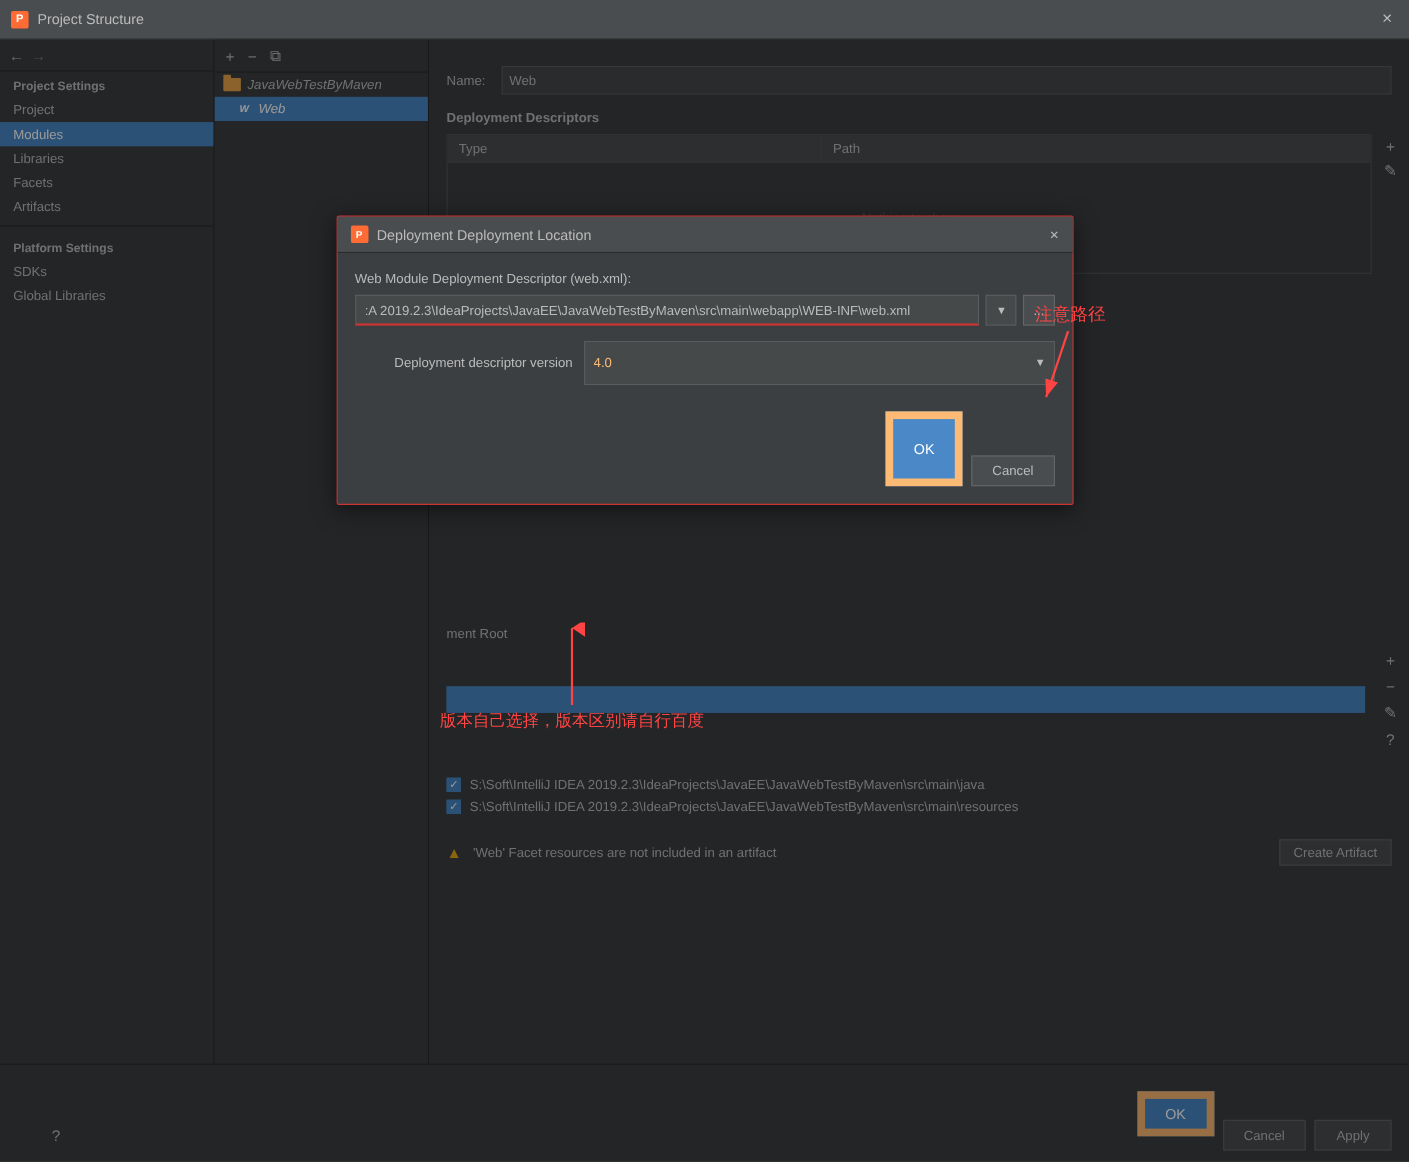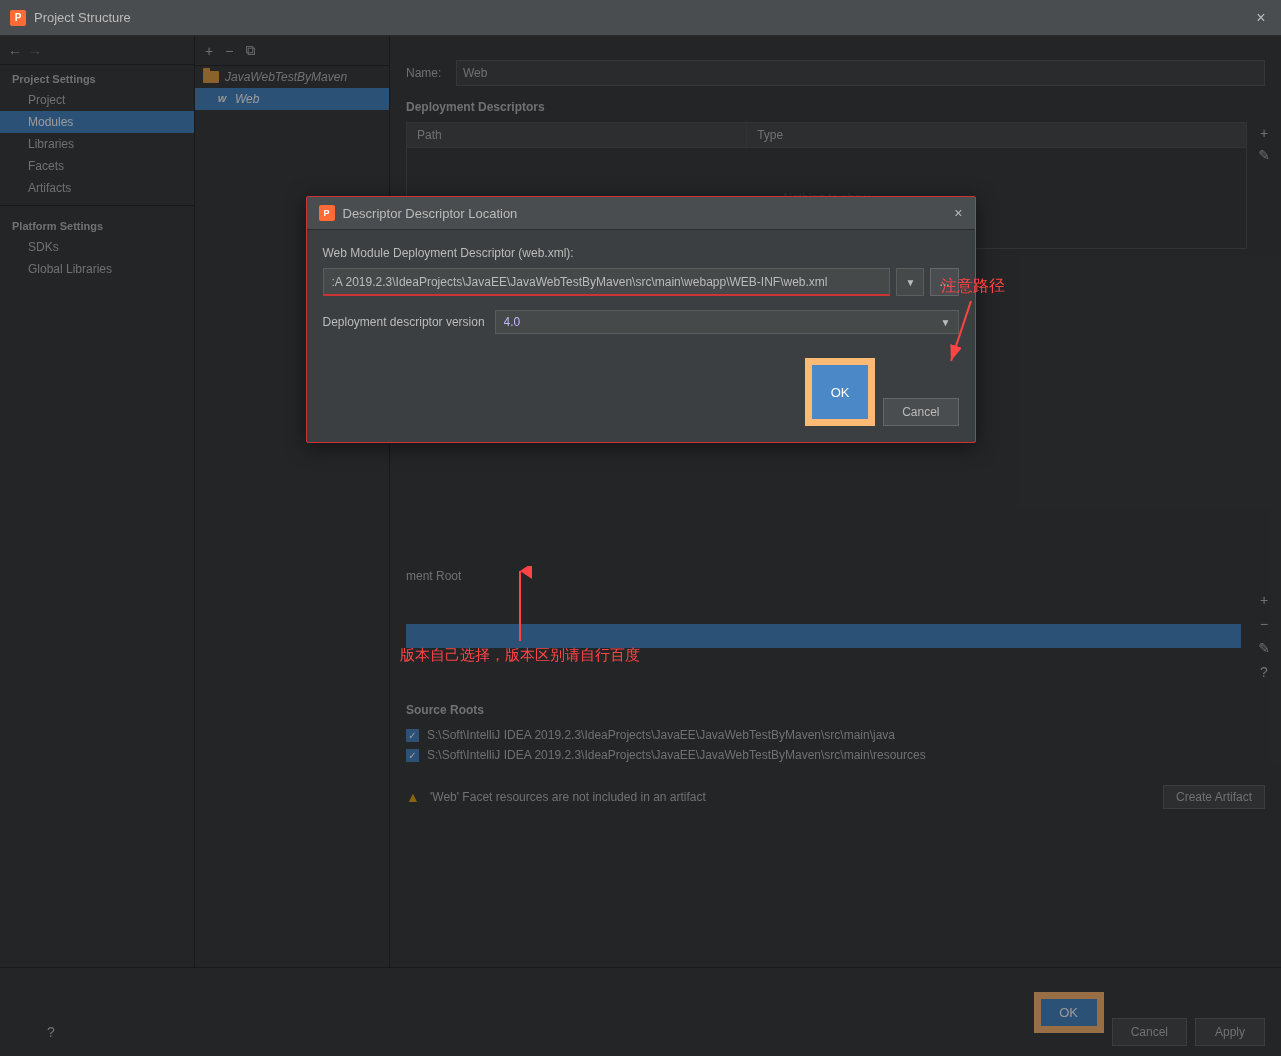--- a/index.html
+++ b/index.html
@@ -97,21 +97,21 @@
     .nav-arrow.active { color: #bbbbbb; }
 
     .sidebar-section-header {
       font-size: 11px;
       font-weight: bold;
       color: #bbbbbb;
       padding: 8px 12px 4px 12px;
     }
 
     .sidebar-item {
-      padding: 4px 12px 4px 28px;
+      padding: 4px 12px 4px 12px;
       cursor: pointer;
       color: #bbbbbb;
       font-size: 12px;
     }
     .sidebar-item.active {
       background: #4a88c7;
       color: white;
     }
 
     .sidebar-divider {
@@ -503,40 +503,41 @@
       font-size: 12px;
       display: flex;
       align-items: center;
     }
 
     .dialog-version-row {
       display: flex;
       align-items: center;
       gap: 10px;
       margin-bottom: 16px;
+      margin-left: 36px;
     }
     .dialog-version-label {
       color: #bbbbbb;
       font-size: 12px;
     }
     .dialog-version-select-wrapper {
       flex: 1;
       position: relative;
       display: flex;
       align-items: center;
     }
     .dialog-version-select-wrapper select {
       width: 100%;
       appearance: none;
       background: #45494a;
       border: 1px solid #5a5d5e;
-      color: #c4b5fd;
+      color: #fdba74;
       padding: 4px 8px;
       font-size: 12px;
-      height: 24px;
+      height: 40px;
       cursor: pointer;
     }
     .select-arrow {
       position: absolute;
       right: 8px;
       pointer-events: none;
       color: #bbbbbb;
       font-size: 10px;
     }
 
@@ -631,22 +632,22 @@
         <div class="name-row">
           <span class="name-label">Name:</span>
           <input class="name-input" type="text" value="Web" style="">
         </div>
 
         <div class="section-title">Deployment Descriptors</div>
 
         <div class="table-with-buttons">
           <div class="table-container">
             <div class="table-header">
+              <div class="table-header-cell">Type</div>
               <div class="table-header-cell">Path</div>
-              <div class="table-header-cell">Type</div>
             </div>
             <div class="table-empty">Nothing to show</div>
           </div>
           <div class="right-side-buttons">
             <span class="side-btn">+</span>
             <span class="side-btn">✎</span>
           </div>
         </div>
 
         <div style="height: 320px;"></div>
@@ -660,21 +661,20 @@
                 <span class="side-btn">+</span>
                 <span class="side-btn">−</span>
                 <span class="side-btn">✎</span>
                 <span class="side-btn">?</span>
               </div>
             </div>
           </div>
         </div>
 
         <div class="source-roots-section">
-          <div class="section-title" style="padding:0; margin-bottom:8px;">Source Roots</div>
           <div class="source-root-item">
             <div class="checkbox-custom"></div>
             <span class="source-root-path">S:\Soft\IntelliJ IDEA 2019.2.3\IdeaProjects\JavaEE\JavaWebTestByMaven\src\main\java</span>
           </div>
           <div class="source-root-item">
             <div class="checkbox-custom"></div>
             <span class="source-root-path">S:\Soft\IntelliJ IDEA 2019.2.3\IdeaProjects\JavaEE\JavaWebTestByMaven\src\main\resources</span>
           </div>
         </div>
 
@@ -709,21 +709,21 @@
           </marker>
         </defs>
         <line x1="30" y1="0" x2="10" y2="60" stroke="#ff4444" stroke-width="2" marker-end="url(#arrowhead)"></line>
       </svg>
     </div>
 
     <div class="dialog">
       <div class="dialog-title-bar">
         <div class="dialog-title-left">
           <div class="dialog-title-icon">P</div>
-          <span class="dialog-title-text">Descriptor Descriptor Location</span>
+          <span class="dialog-title-text">Deployment Deployment Location</span>
         </div>
         <span class="dialog-close">×</span>
       </div>
 
       <div class="dialog-content">
         <div class="dialog-field-label">Web Module Deployment Descriptor (web.xml):</div>
         <div class="dialog-input-row">
           <input class="dialog-input-field" type="text" value=":A 2019.2.3\IdeaProjects\JavaEE\JavaWebTestByMaven\src\main\webapp\WEB-INF\web.xml" style="">
           <div class="dialog-dropdown">▼</div>
           <button class="dialog-browse-btn">...</button>

